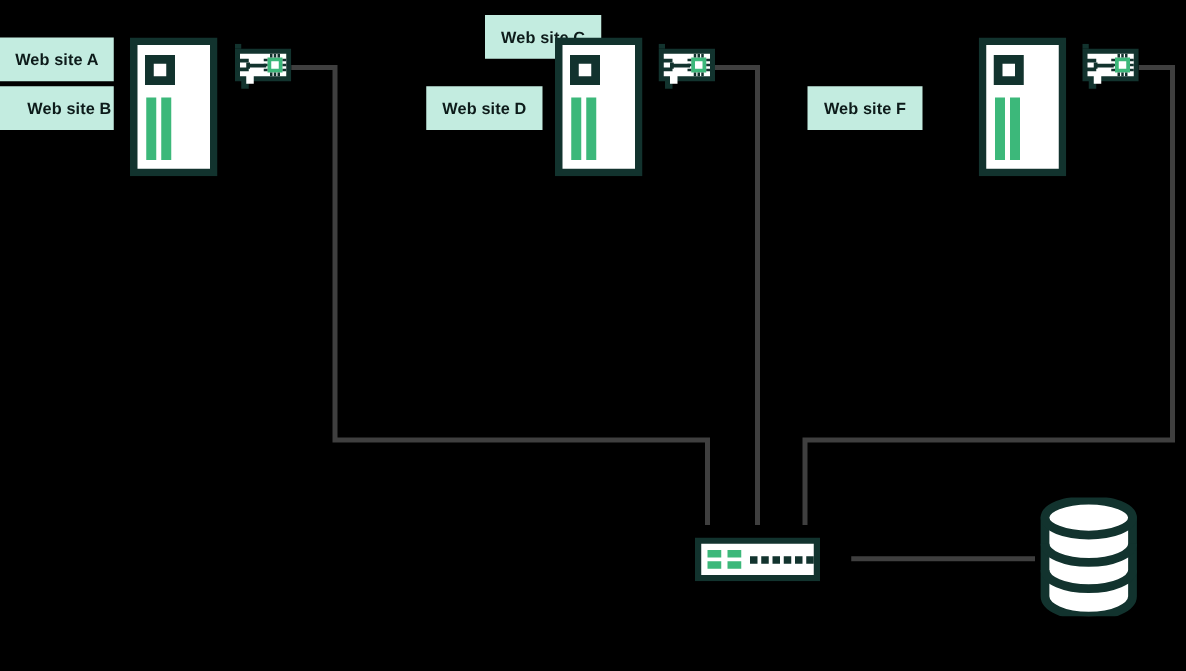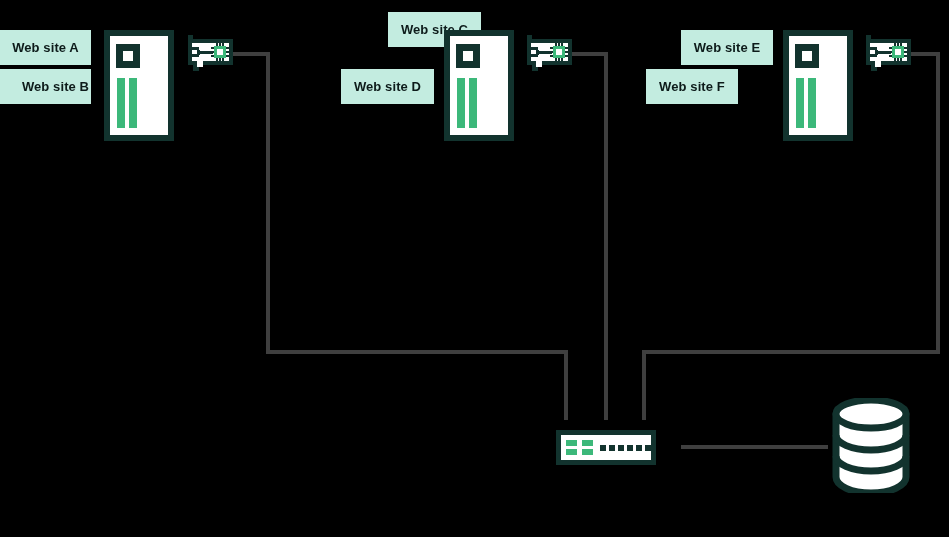--- a/index.html
+++ b/index.html
@@ -120,21 +120,20 @@
     <rect x="34" y="23" width="2" height="3" fill="#12332e"></rect>
     <rect x="37" y="23" width="2" height="3" fill="#12332e"></rect>
     <rect x="26" y="12" width="3" height="2" fill="#12332e"></rect>
     <rect x="26" y="16" width="3" height="2" fill="#12332e"></rect>
     <rect x="26" y="20" width="3" height="2" fill="#12332e"></rect>
     <rect x="41" y="12" width="3" height="2" fill="#12332e"></rect>
     <rect x="41" y="16" width="3" height="2" fill="#12332e"></rect>
     <rect x="41" y="20" width="3" height="2" fill="#12332e"></rect>
   </svg>
 
-  <div class="site-label" style="left:681px; top:30px; width:92px;">Web site E</div>
   <div class="site-label" style="left:646px; top:69px; width:92px;">Web site F</div>
 
   <svg class="server-icon" style="left:783px; top:30px;" width="70" height="111" viewBox="0 0 70 111" xmlns="http://www.w3.org/2000/svg">
     <rect x="0" y="0" width="70" height="111" fill="#12332e"></rect>
     <rect x="6" y="6" width="58" height="99" fill="#ffffff"></rect>
     <rect x="12" y="14" width="24" height="24" fill="#12332e"></rect>
     <rect x="19" y="21" width="10" height="10" fill="#ffffff"></rect>
     <rect x="13" y="48" width="8" height="50" fill="#3cb87a"></rect>
     <rect x="25" y="48" width="8" height="50" fill="#3cb87a"></rect>
   </svg>

